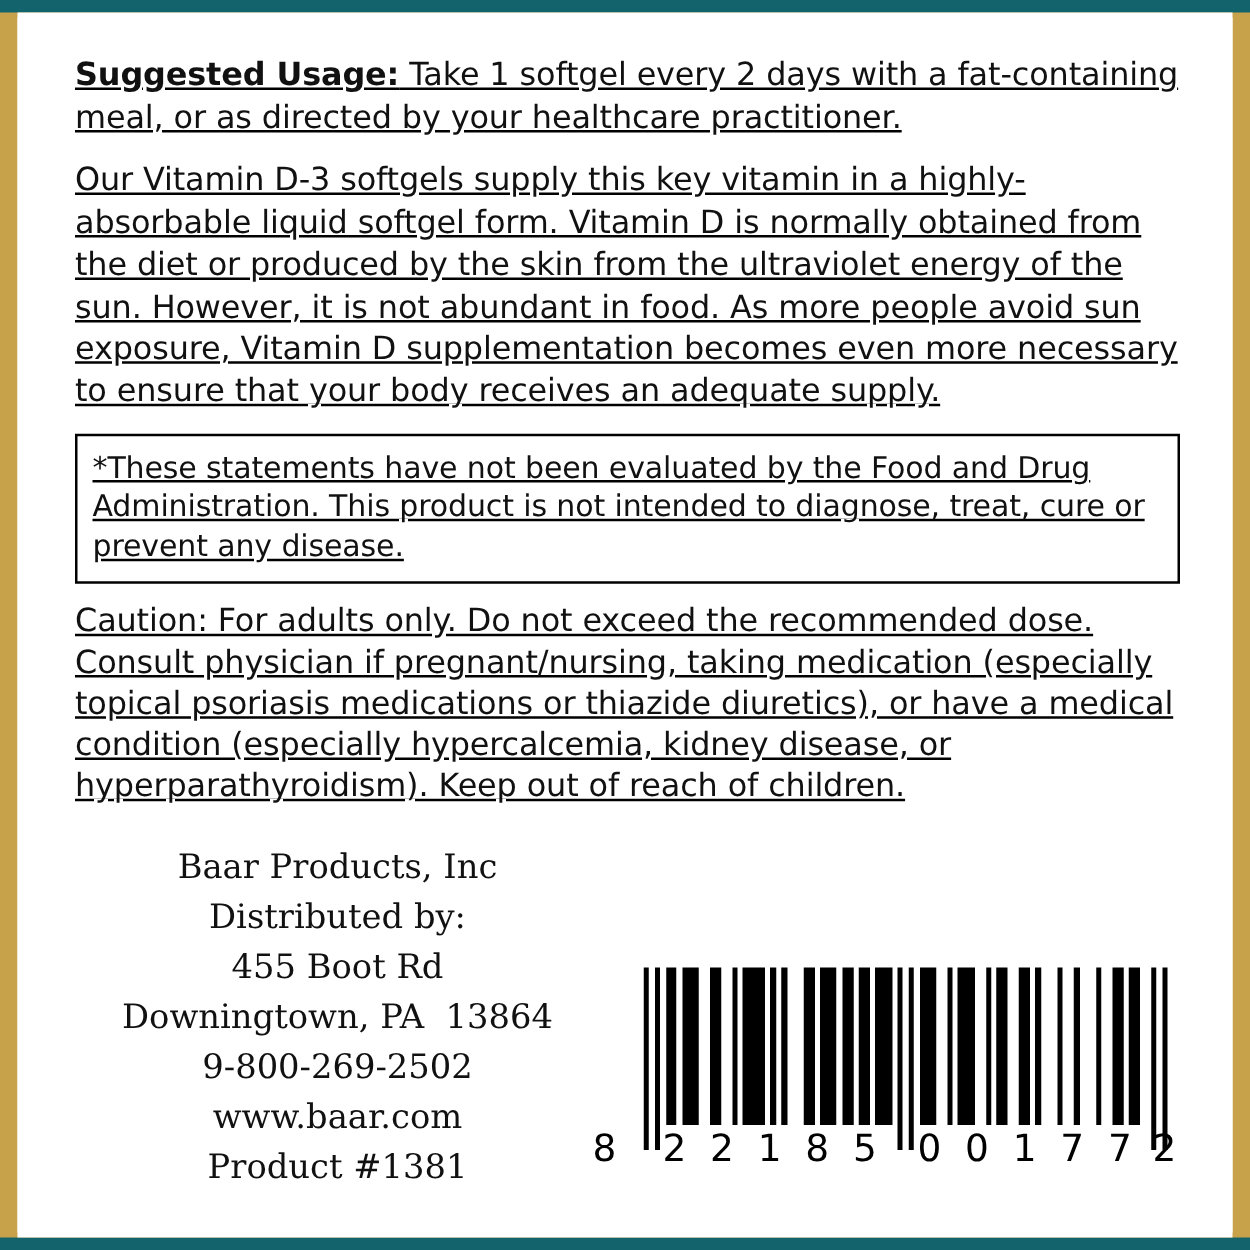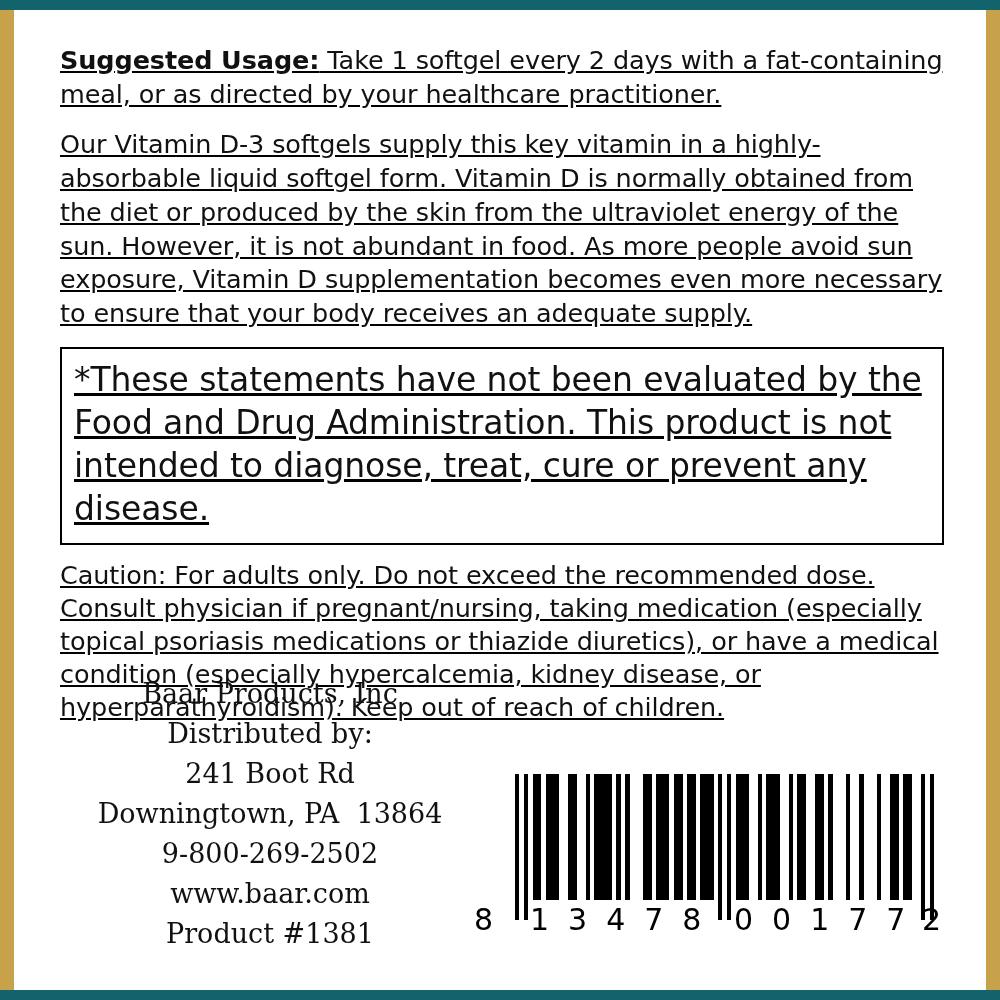--- a/index.html
+++ b/index.html
@@ -71,21 +71,21 @@
   }
 
   .disclaimer-box {
     border: 2px solid #000000;
     box-sizing: border-box;
     padding: 10px 12px 12px 12px;
     margin: 16px 0 12px 0;
   }
   .disclaimer-box .para {
     margin: 0;
-    font-size: 33px;
+    font-size: 24px;
     line-height: 1.3;
   }
 
   .caution {
     margin-top: 14px;
     font-size: 25.5px;
     line-height: 1.3;
   }
 
   .bottom {
@@ -166,21 +166,21 @@
       <p class="para">*These statements have not been evaluated by the Food and Drug Administration. This product is not intended to diagnose, treat, cure or prevent any disease.</p>
     </div>
 
     <p class="para caution">Caution: For adults only. Do not exceed the recommended dose. Consult physician if pregnant/nursing, taking medication (especially topical psoriasis medications or thiazide diuretics), or have a medical condition (especially hypercalcemia, kidney disease, or hyperparathyroidism). Keep out of reach of children.</p>
 
     <div class="bottom">
 
       <div class="address">
         <div>Baar Products, Inc</div>
         <div>Distributed by:</div>
-        <div>241 Boot Rd</div>
+        <div>455 Boot Rd</div>
         <div>Downingtown, PA  13864</div>
         <div>9-800-269-2502</div>
         <div>www.baar.com</div>
         <div>Product #1381</div>
       </div>
 
       <div class="barcode-wrap">
         <div class="bars" id="barcode-bars">
             <div class="bar guard" style="width: 4.42105px;"></div>
             <div class="gap" style="width: 4.42105px; background: transparent; height: 146px;"></div>
@@ -237,21 +237,21 @@
             <div class="bar" style="width: 8.84211px;"></div>
             <div class="gap" style="width: 4.42105px; background: transparent; height: 146px;"></div>
             <div class="bar" style="width: 8.84211px;"></div>
             <div class="gap" style="width: 8.84211px; background: transparent; height: 146px;"></div>
             <div class="bar guard" style="width: 4.42105px;"></div>
             <div class="gap" style="width: 4.42105px; background: transparent; height: 146px;"></div>
             <div class="bar guard" style="width: 4.42105px;"></div>
           </div>
         <div class="barcode-digits">
           <span style="left:4px;">8</span>
-          <span style="left:60px; letter-spacing:19px;">13478</span>
+          <span style="left:60px; letter-spacing:19px;">22185</span>
           <span style="left:264px; letter-spacing:19px;">00177</span>
           <span style="left:452px;">2</span>
         </div>
       </div>
 
     </div>
   </div>
 </div>
 
 </body></html>

